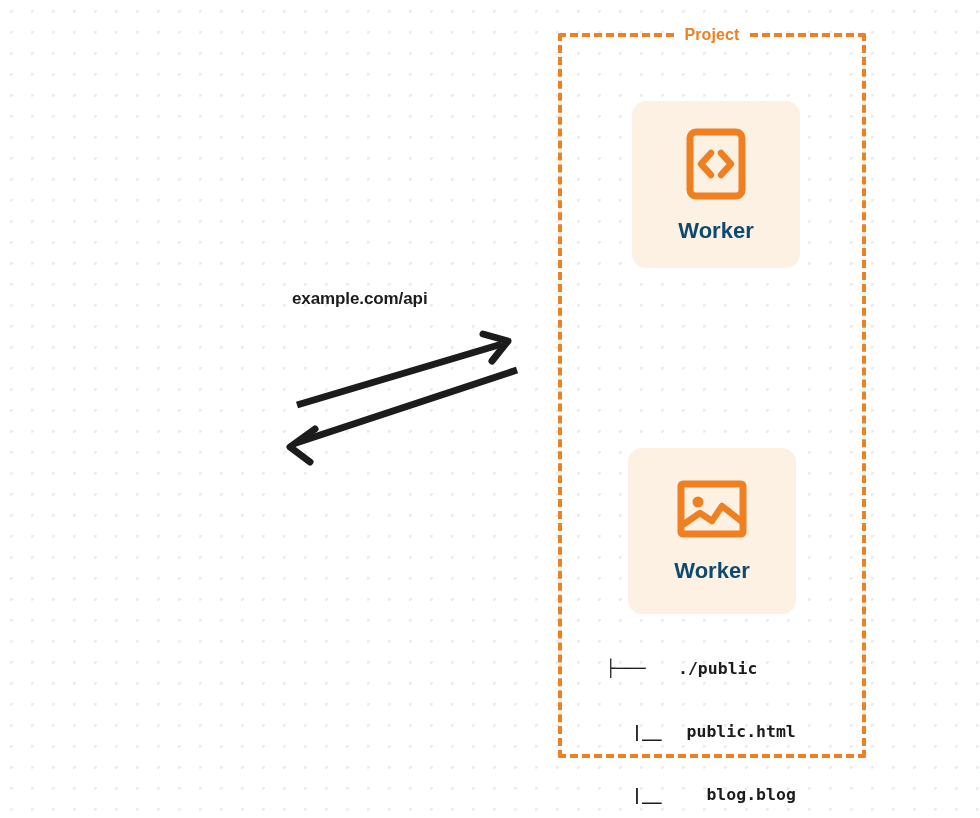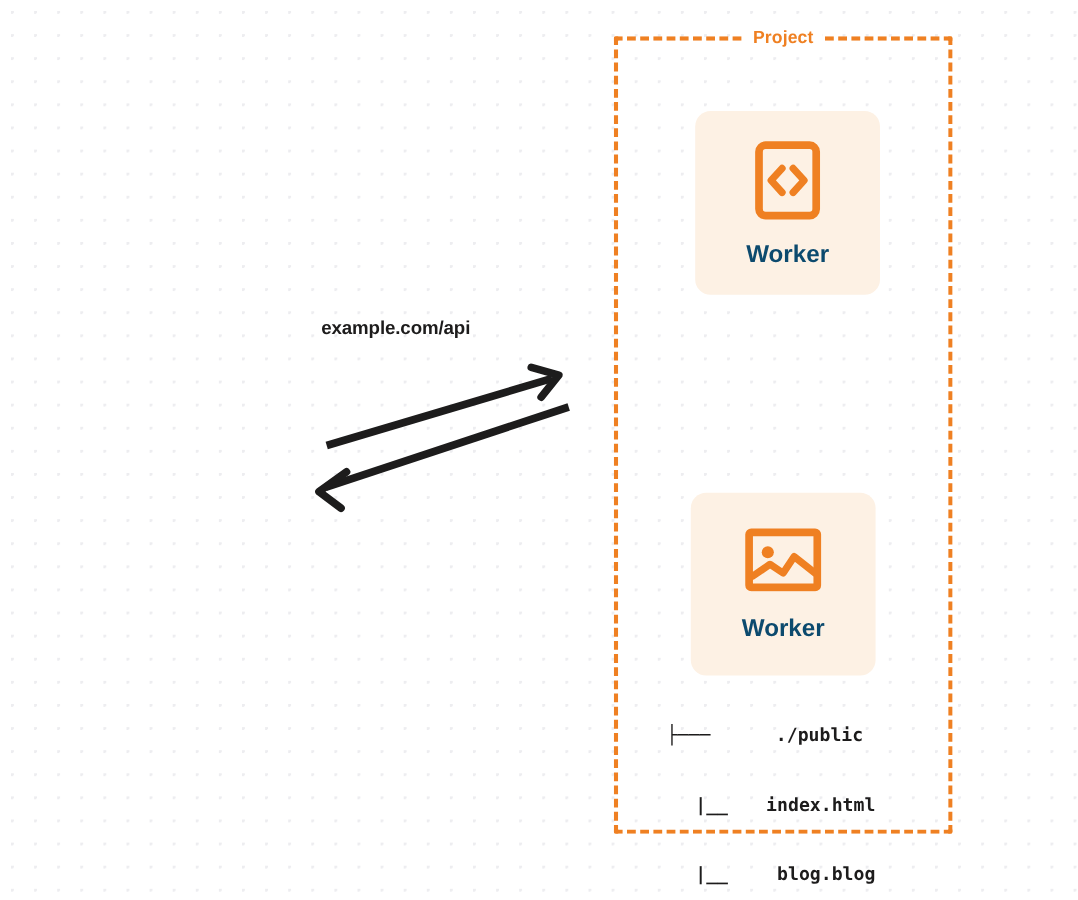--- a/index.html
+++ b/index.html
@@ -120,21 +120,21 @@
     display: inline-block;
     white-space: pre;
   }
   .file-tree .tree-name {
     display: inline-block;
     width: 134px;
     text-align: right;
   }
   .file-tree .tree-row.root .tree-name {
     width: 134px;
-    text-align: right;
+    text-align: center;
     padding-left: 5px;
   }
   .file-tree .tree-row.child .tree-branch {
     padding-left: 26px;
   }
 
   
   #arrow-layer {
     position: absolute;
     left: 0;
@@ -189,21 +189,21 @@
     <span class="node-label">Worker</span>
   </div>
 
   <div class="file-tree">
     <div class="tree-row root">
       <span class="tree-branch">├───</span>
       <span class="tree-name">./public</span>
     </div>
     <div class="tree-row child">
       <span class="tree-branch">|__</span>
-      <span class="tree-name">index.html</span>
+      <span class="tree-name">public.html</span>
     </div>
     <div class="tree-row child">
       <span class="tree-branch">|__</span>
       <span class="tree-name">blog.blog</span>
     </div>
     
   </div>
 
   <svg id="arrow-layer" xmlns="http://www.w3.org/2000/svg">
 

